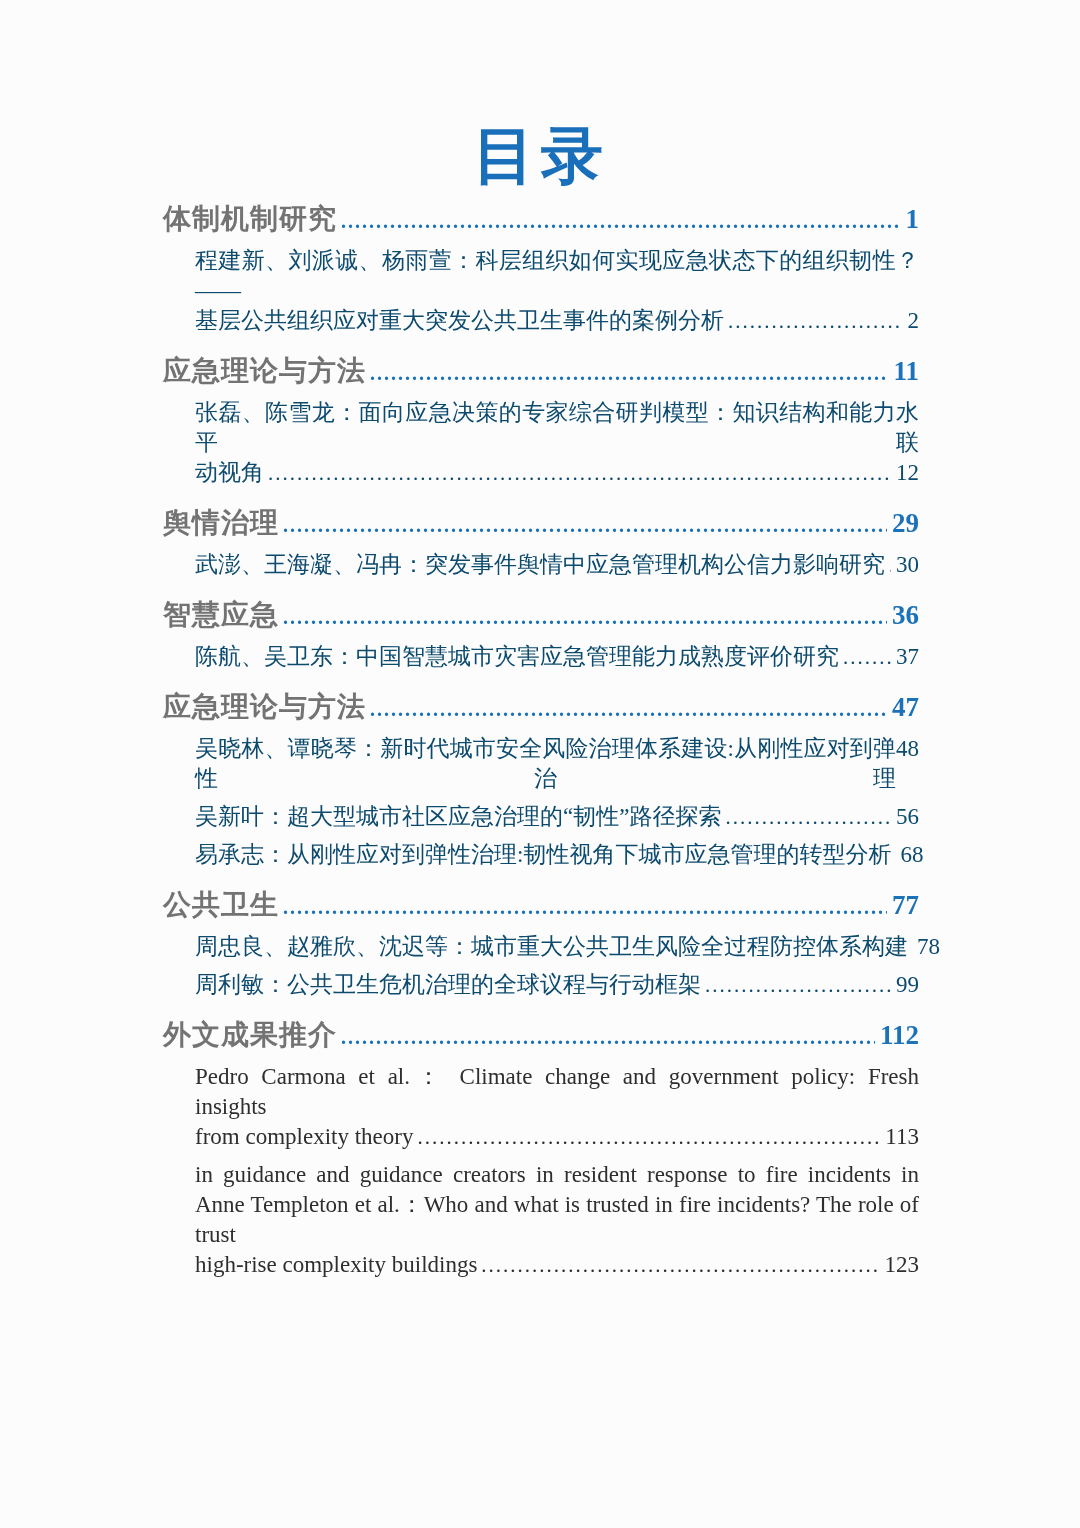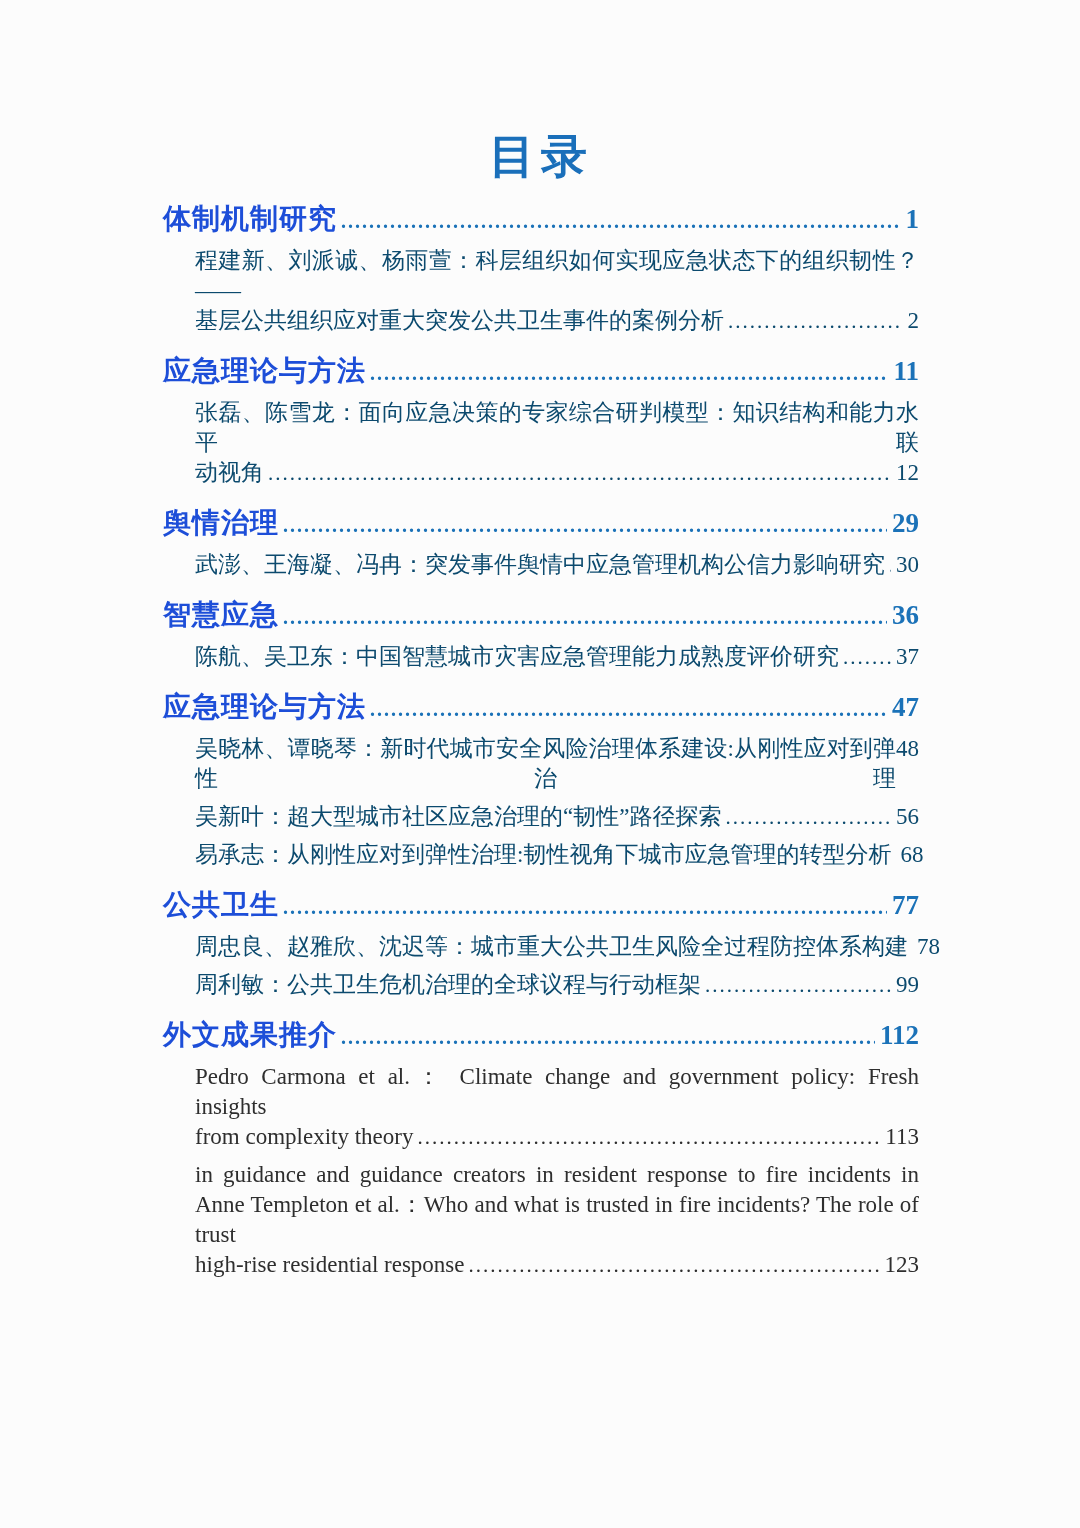--- a/index.html
+++ b/index.html
@@ -16,37 +16,37 @@
   }
   .content{
     position:absolute;
     left:163px;top:128px;
     width:756px;
   }
   .toc-title{
     text-align:center;
     font-family:"Liberation Sans","DejaVu Sans",sans-serif;
     font-weight:bold;
-    font-size:46px;
+    font-size:62px;
     line-height:56px;
     letter-spacing:6px;
     color:#1a6fba;
     margin:0 0 16px 0;
   }
   .section-row{
     display:flex;
     align-items:baseline;
     margin-top:16px;
     height:38px;
   }
   .section-title{
     font-family:"Liberation Sans","DejaVu Sans",sans-serif;
     font-weight:bold;
     font-size:28px;
-    color:#1d4ed8;
+    color:#737373;
     letter-spacing:1px;
     white-space:nowrap;
   }
   .dots{
     flex:1;
     overflow:hidden;
     white-space:nowrap;
     margin:0 5px 0 4px;
   }
   .section-dots{
@@ -217,20 +217,20 @@
       <div class="entry-line last">
         <span class="entry-text">from complexity theory</span>
         <span class="dots entry-dots"></span>
         <span class="entry-page">113</span>
       </div>
     </div>
     <div class="entry en">
       <div class="entry-line fill">in guidance and guidance creators in resident response to fire incidents in</div>
       <div class="entry-line fill">Anne Templeton et al.：Who and what is trusted in fire incidents? The role of trust</div>
       <div class="entry-line last">
-        <span class="entry-text">high-rise residential response</span>
+        <span class="entry-text">high-rise complexity buildings</span>
         <span class="dots entry-dots"></span>
         <span class="entry-page">123</span>
       </div>
     </div>
 
   </div>
 </div>
 
 </body></html>

